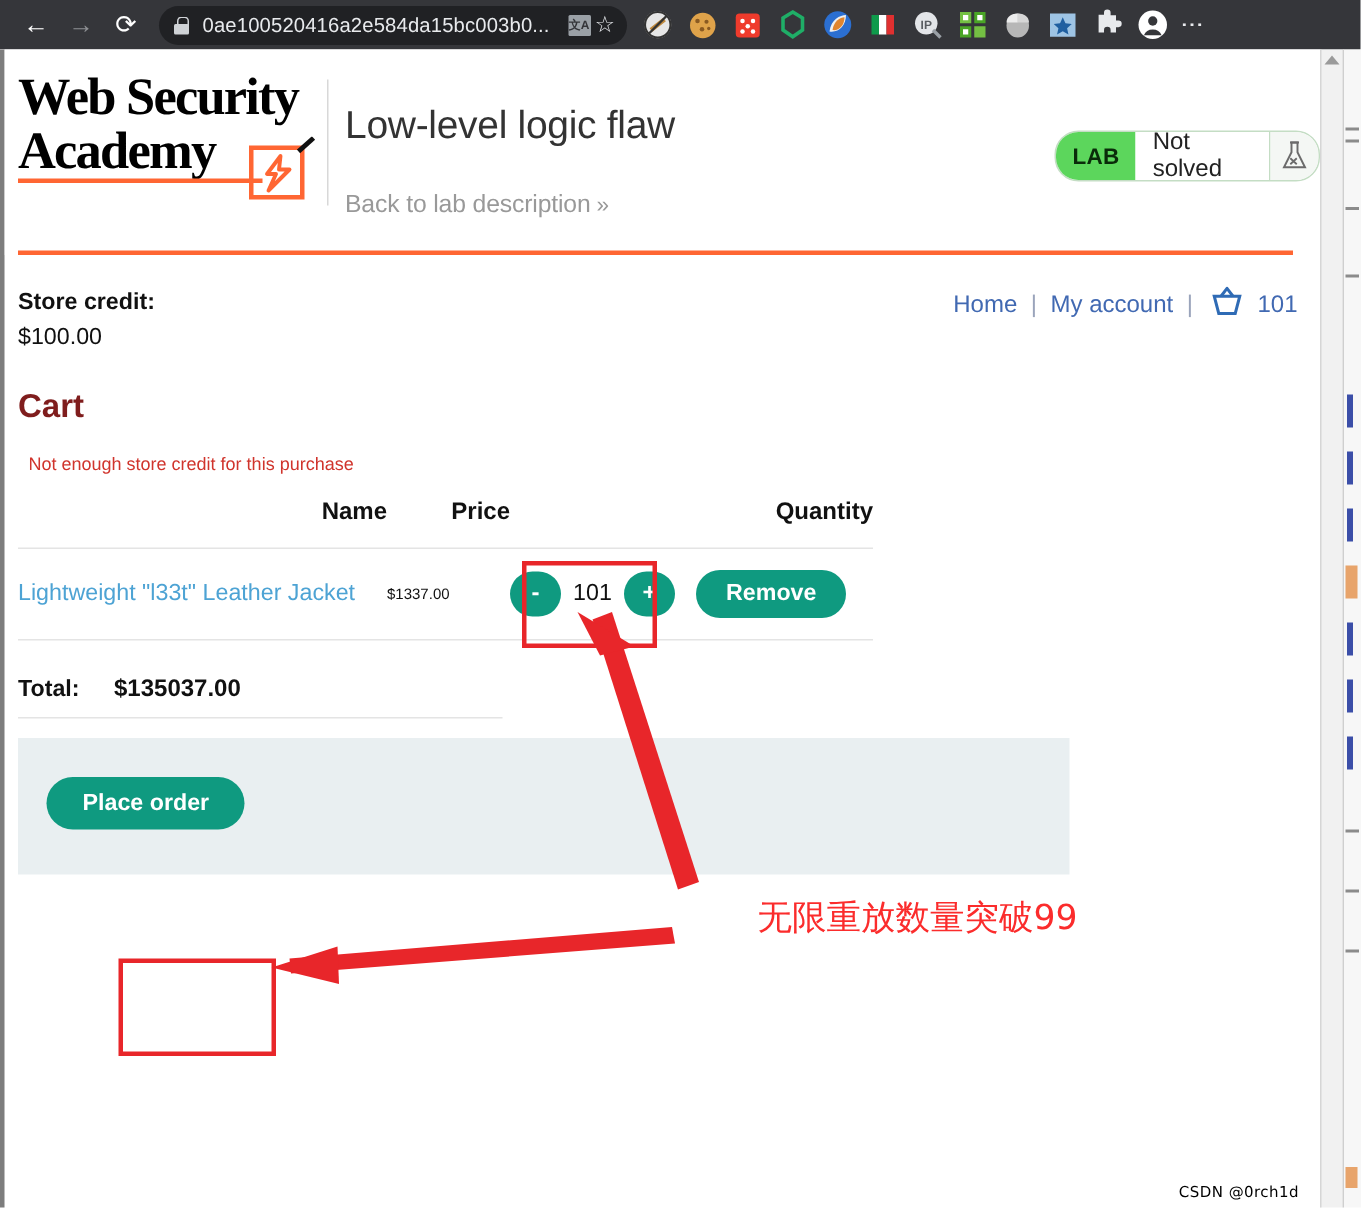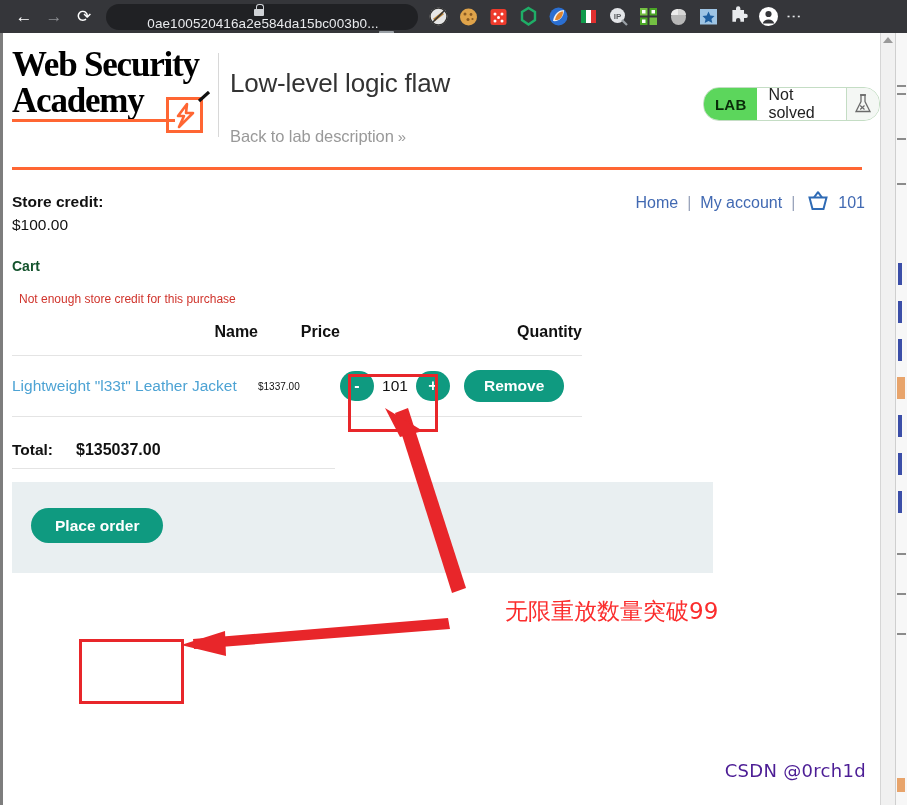--- a/index.html
+++ b/index.html
@@ -16,21 +16,21 @@
   }
   .nav-btn{
     width:30px;height:30px;display:flex;align-items:center;justify-content:center;
     color:#ffffff;font-size:17px;line-height:1;flex:none;cursor:default;
   }
   .nav-btn.first{margin-left:9px;}
   .nav-btn.dim{color:#8e9094;}
   .omnibox{
     height:26px;background:#202124;border-radius:13px;
     margin-left:7px;display:flex;align-items:center;
-    padding:0 8px 0 10px;min-width:294px;flex-direction:column;
+    padding:0 8px 0 10px;min-width:294px;
   }
   .lock-ico{width:10px;height:12px;position:relative;margin-right:9px;flex:none;}
   .lock-ico .body{position:absolute;left:0;bottom:0;width:10px;height:7px;background:#cfd2d6;border-radius:1px;}
   .lock-ico .shackle{position:absolute;left:2px;top:0;width:6px;height:6px;border:1.5px solid #cfd2d6;border-bottom:none;border-radius:3px 3px 0 0;}
   .url-text{color:#e8eaed;font-size:13.5px;letter-spacing:.1px;white-space:nowrap;}
   .omni-right{margin-left:auto;display:flex;align-items:center;gap:3px;}
   .translate-ico{
     width:15px;height:14px;background:#9aa0a6;color:#35363a;
     font-size:8px;display:flex;align-items:center;justify-content:center;
     border-radius:1px;font-weight:bold;
@@ -107,21 +107,21 @@
   
   .store{position:relative;padding:0 9px;}
   .credit-block{position:relative;padding-top:21px;}
   .credit-label{font-size:15.5px;font-weight:bold;color:#111;line-height:22px;}
   .credit-amount{font-size:15.5px;color:#111;line-height:24px;}
   .topnav{position:absolute;right:6px;top:20px;display:flex;align-items:center;font-size:16px;}
   .topnav a{color:#4169b2;text-decoration:none;}
   .topnav .sep{color:#9aa4bb;margin:0 9px;}
   .basket-ico{margin:0 8px 0 2px;}
   .basket-count{color:#4169b2;font-size:16px;}
-  .cart-heading{font-size:14px;font-weight:bold;color:#14532d;margin-top:21px;}
+  .cart-heading{font-size:22px;font-weight:bold;color:#7f1d1d;margin-top:21px;}
   .cart-error{color:#d0342c;font-size:12px;margin-top:18px;margin-left:7px;}
   table.cart{width:570px;border-collapse:collapse;margin-top:17px;}
   table.cart th{
     text-align:right;font-size:16px;font-weight:bold;color:#111;
     padding:0 0 14px 0;border-bottom:1px solid #e4e4e4;
   }
   table.cart th.c-name{width:246px;}
   table.cart th.c-price{width:82px;}
   table.cart td{padding:14px 0;border-bottom:1px solid #e4e4e4;vertical-align:middle;}
   .prod-link{color:#4da3d4;font-size:15.5px;text-decoration:none;}
@@ -149,21 +149,21 @@
   .total-value{font-size:16px;font-weight:bold;color:#111;}
   .panel2{background:#e9eff1;margin-top:13px;padding:26px 19px 30px 19px;width:701px;box-sizing:border-box;}
   .btn-place{height:35px;padding:0 24px;font-size:15.5px;}
   
   .anno{position:absolute;pointer-events:none;}
   .anno-box{border:3px solid #e8262a;box-sizing:border-box;}
   .anno-cn{
     color:#fb2c2c;font-size:23px;font-family:"DejaVu Sans", sans-serif;white-space:nowrap;
   }
   .watermark{
-    position:absolute;right:14px;bottom:24px;color:#4c1d95;font-size:18px;
+    position:absolute;right:14px;bottom:4px;color:#000000;font-size:10px;
     font-family:"DejaVu Sans", sans-serif;letter-spacing:.3px;
   }
 </style>
 </head>
 <body>
 
 <div class="browser-bar">
   <div class="nav-btn first">←</div>
   <div class="nav-btn dim">→</div>
   <div class="nav-btn">⟳</div>

